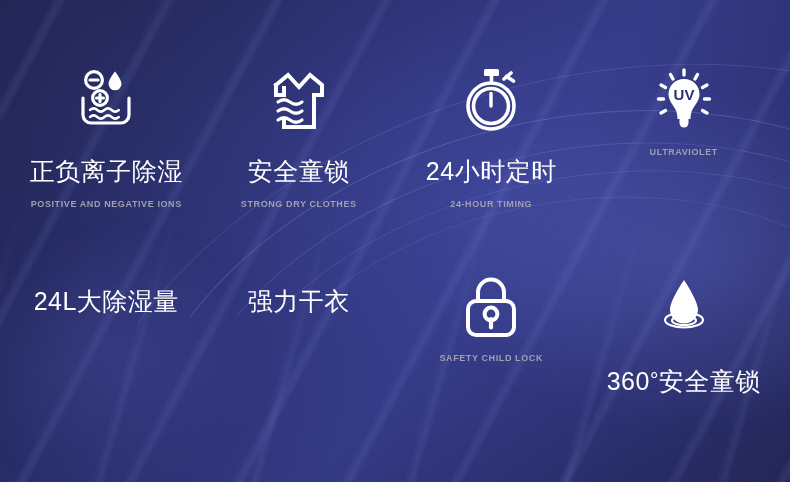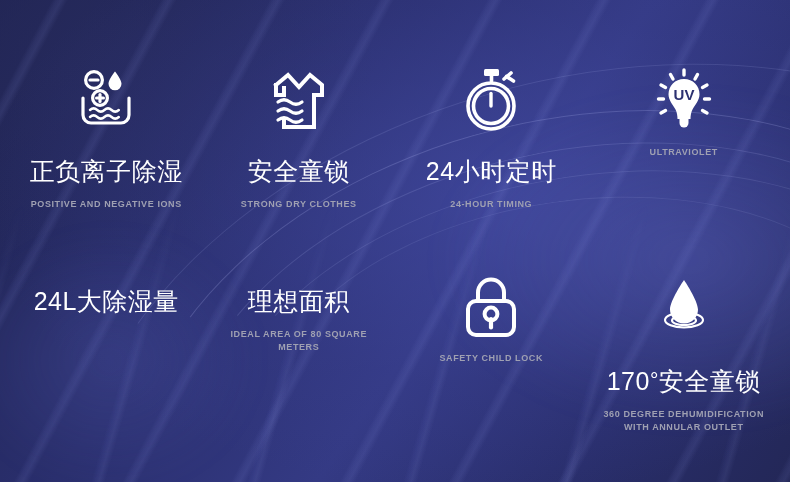--- a/index.html
+++ b/index.html
@@ -221,22 +221,21 @@
         </svg>
       </div>
       <div class="subtitle">ULTRAVIOLET</div>
     </div>
 
     <div class="cell row2">
       <div class="title">24L大除湿量</div>
     </div>
 
     <div class="cell row2">
-      <div class="title">理想面积</div>
-      <div class="subtitle">IDEAL AREA OF 80 SQUARE METERS</div>
+      <div class="title">强力干衣</div>
     </div>
 
     <div class="cell row2">
       <div class="icon-wrap">
         <svg width="62" height="64" viewBox="0 0 62 64" fill="none" stroke="#ffffff" stroke-width="4" stroke-linecap="round" stroke-linejoin="round">
           <path d="M18 25 V16.5 A13 13 0 0 1 44 16.5 V25"></path>
           <rect x="8" y="25" width="46" height="34" rx="8"></rect>
           <circle cx="31" cy="38" r="6.4"></circle>
           <path d="M31 43 L31 51.5" stroke-width="4.2"></path>
         </svg>
@@ -246,19 +245,18 @@
 
     <div class="cell row2">
       <div class="icon-wrap">
         <svg width="72" height="64" viewBox="0 0 72 64" fill="none">
           <path d="M36 4 C36 4 22 24.5 22 33.5 A14 14 0 0 0 50 33.5 C50 24.5 36 4 36 4 Z" fill="#ffffff"></path>
           <ellipse cx="36" cy="44" rx="19" ry="7.5" fill="none" stroke="#ffffff" stroke-width="2.1"></ellipse>
           <ellipse cx="36" cy="44.5" rx="12" ry="4.6" fill="none" stroke="#ffffff" stroke-width="2.1"></ellipse>
         </svg>
       </div>
       <div class="title">
-        <span>170</span><span class="deg">°</span><span>安全童锁</span>
-      </div>
-      <div class="subtitle">360 DEGREE DEHUMIDIFICATION WITH ANNULAR OUTLET</div>
+        <span>360</span><span class="deg">°</span><span>安全童锁</span>
+      </div>
     </div>
 
   </div>
 </div>
 
 </body></html>

